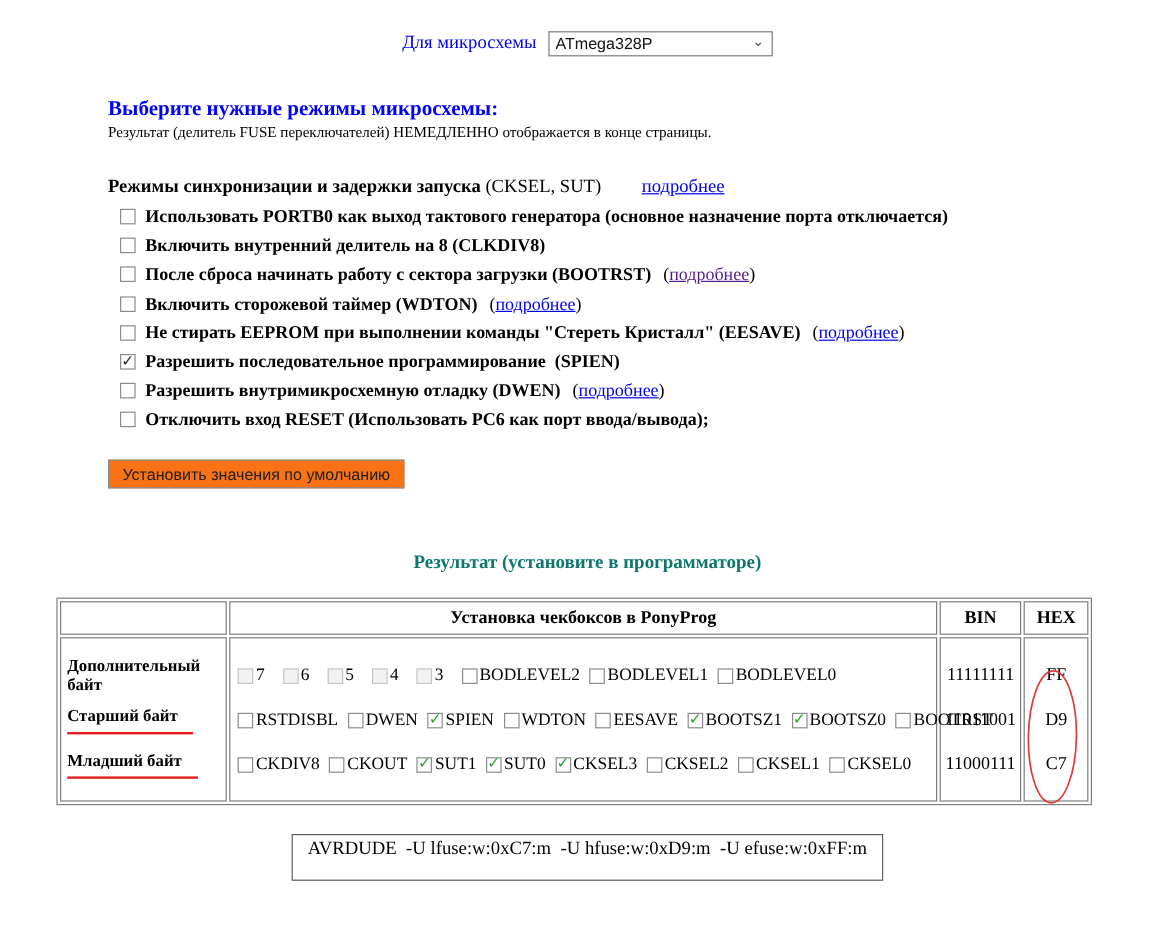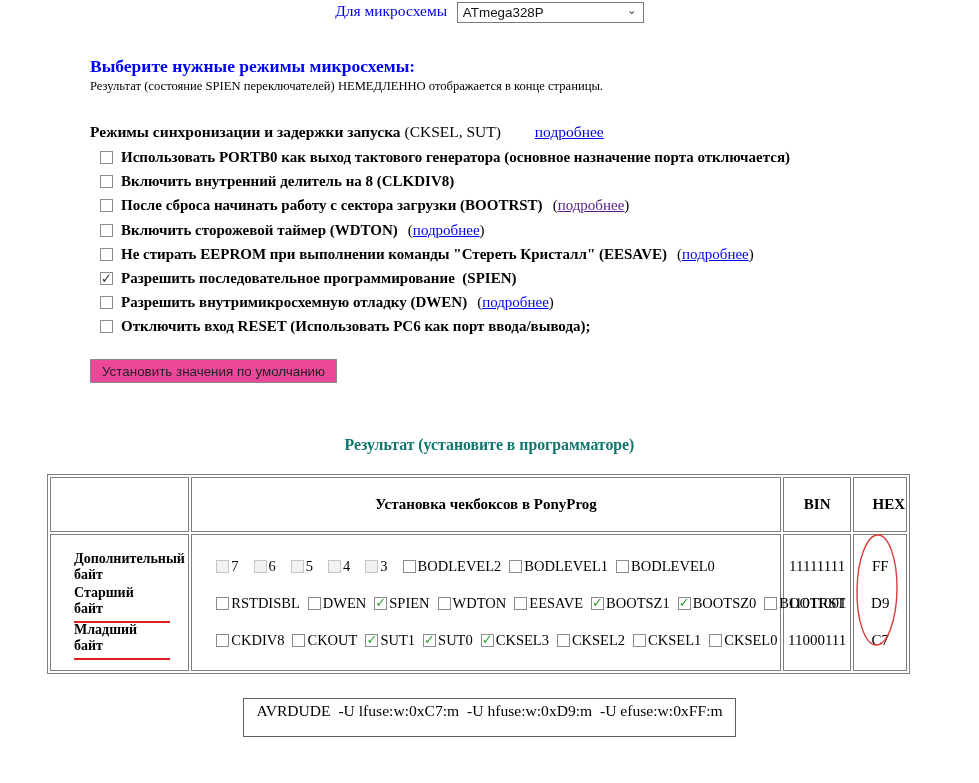--- a/index.html
+++ b/index.html
@@ -5,21 +5,21 @@
   * { box-sizing: border-box; }
   html,body { margin:0; padding:0; background:#fff; }
   body {
     width: 979px; height: 783px; position: relative;
     font-family: "Liberation Serif", serif; color:#000; font-size:15px;
     overflow: hidden;
   }
   a { cursor: pointer; }
 
   
-  .top-row { text-align:center; padding-top:2px; }
+  .top-row { text-align:center; padding-top:26px; }
   .chip-label { color:#0000ee; font-size:15.5px; text-decoration:none; margin-right:6px; }
 
   
   .sel-wrap { position:relative; display:inline-block; vertical-align:middle; }
   .sel-wrap::after {
     content:"⌄"; position:absolute; right:7px; top:1px; font-size:12px; color:#555;
     font-family:"DejaVu Sans", sans-serif; pointer-events:none;
   }
   select {
     -webkit-appearance:none; appearance:none;
@@ -58,36 +58,36 @@
   .cb.checked::after {
     content:"✓"; position:absolute; left:0px; top:-3px;
     font-size:13px; font-weight:bold; color:#2b2b2b;
     font-family:"DejaVu Sans", sans-serif;
   }
   .cb.green.checked::after { color:#2f9e2f; }
   .cb.disabled { border-color:#c6c6c6; background:#f2f2f2; }
 
   .default-btn {
     display:block; margin:24px 0 0 0; height:24px; padding:0 11px;
-    background:#ec4899; border:1px solid #8a8a8a;
+    background:#f97316; border:1px solid #8a8a8a;
     font-family:"Liberation Sans", sans-serif; font-size:13.4px; color:#222;
   }
 
   .result-heading {
     text-align:center; color:#0f766e; font-weight:bold; font-size:15.8px;
     margin:53px 0 0 0;
   }
 
   
   .table-zone { position:relative; width:866px; margin:20px 0 0 47px; }
   table.result-table {
     border-collapse:separate; border-spacing:2px; table-layout:fixed;
     width:863px; border:1px solid #7f7f7f; background:#fff;
   }
-  .result-table th, .result-table td { border:1px solid #7f7f7f; padding:18px;margin-left:26px; }
+  .result-table th, .result-table td { border:1px solid #7f7f7f; padding:0;margin-left:26px; }
   .result-table th { height:28px; font-size:15px; font-weight:bold; text-align:center; }
   .col-label { width:138px; }
   .col-bits  { width:584px; }
   .col-bin   { width:68px; }
   .col-hex   { width:53px; }
   .result-table td { vertical-align:top; padding-top:13px; padding-bottom:11px; }
 
   .tline { height:37px; display:flex; align-items:center; }
   .label-line { padding-left:5px; }
   .byte-label { font-size:14px; font-weight:bold; display:inline-block; }
@@ -112,21 +112,21 @@
   <a class="chip-label">Для микросхемы</a>
   <span class="sel-wrap chip-sel-wrap">
     <select>
       <option>ATmega328P</option>
     </select>
   </span>
 </div>
 
 <div class="content">
   <div class="main-heading">Выберите нужные режимы микросхемы:</div>
-  <div class="sub-text">Результат (состояние SPIEN переключателей) НЕМЕДЛЕННО отображается в конце страницы.</div>
+  <div class="sub-text">Результат (делитель FUSE переключателей) НЕМЕДЛЕННО отображается в конце страницы.</div>
 
   <div class="section-label">
     <span class="lbl-bold">Режимы синхронизации и задержки запуска</span>
     <span class="lbl-code">(CKSEL, SUT)</span>
     <a class="more-link cksel-more">подробнее</a>
   </div>
 
   <div class="options" id="clock-options">
       <div class="opt-row"><span class="cb"></span><span class="opt-label">Использовать PORTB0 как выход тактового генератора (основное назначение порта отключается)</span></div>
       <div class="opt-row"><span class="cb"></span><span class="opt-label">Включить внутренний делитель на 8 (CLKDIV8)</span></div>

